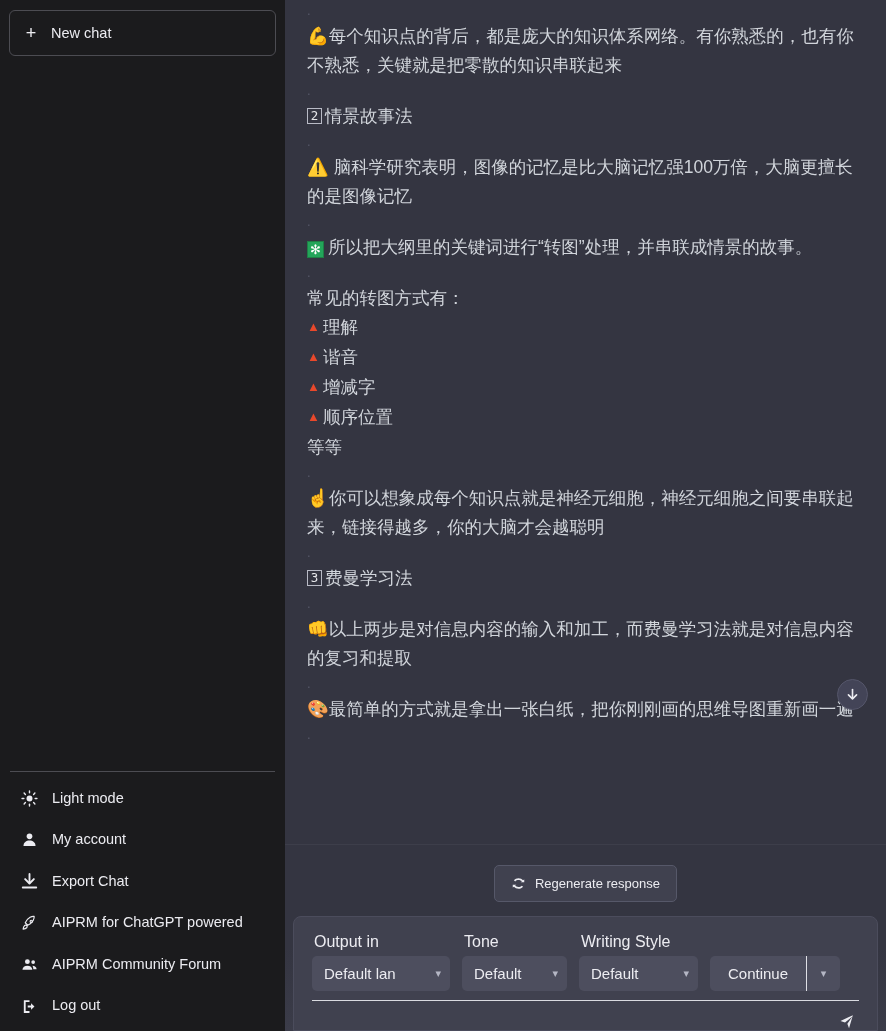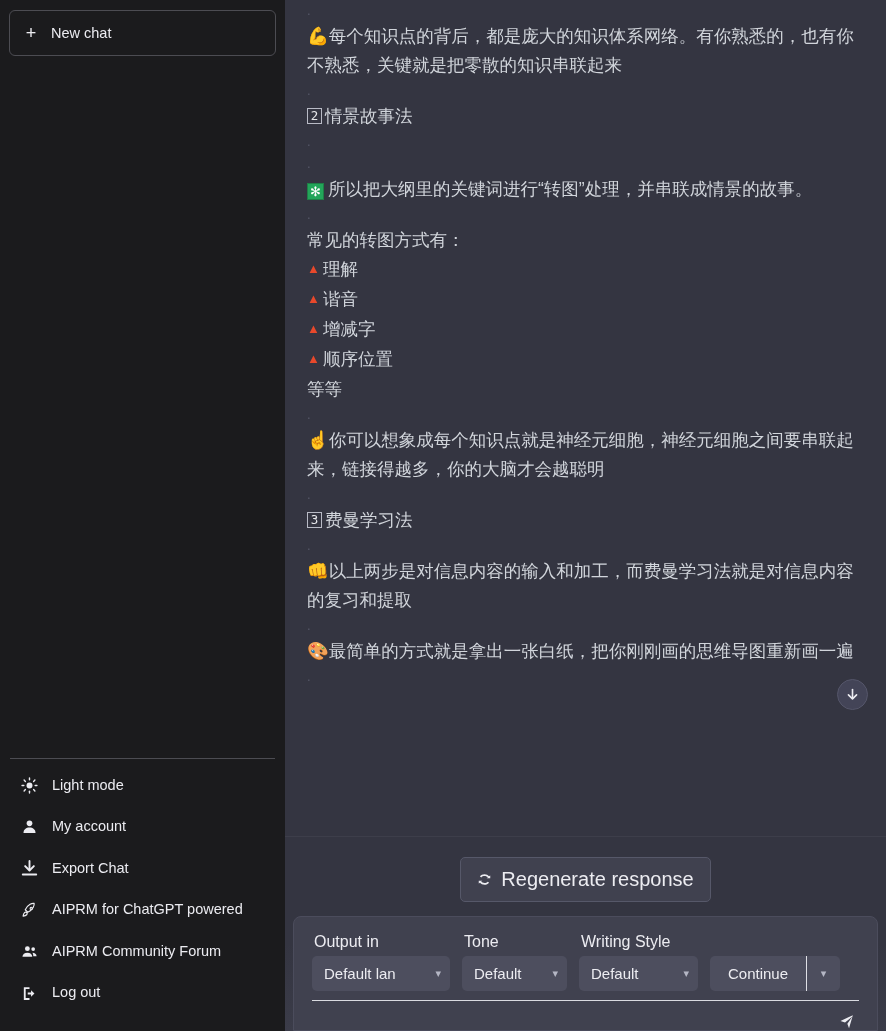--- a/index.html
+++ b/index.html
@@ -34,21 +34,21 @@
   }
   .plus-icon {
     font-size: 18px; line-height: 1; color: #ececf1;
     font-weight: 300; width: 14px; text-align: center;
   }
   .chat-list { flex: 1 1 auto; min-height: 0; }
   .sidebar-divider {
     height: 1px; background: #4c4c52;
     margin: 0 2px 6px 2px;
   }
-  .sidebar-bottom { padding-bottom: 17px; }
+  .sidebar-bottom { padding-bottom: 4px; }
   .side-item {
     display: flex; align-items: center; gap: 13px;
     padding: 11px 12px;
     border-radius: 6px;
     color: #ececf1;
     font-size: 14.5px;
     cursor: pointer;
     line-height: 1.35;
   }
   .side-ico {
@@ -135,21 +135,21 @@
   .regen-row {
     display: flex; justify-content: center;
     padding: 10px 0 14px 0;
   }
   .regen-btn {
     display: flex; align-items: center; gap: 9px;
     background: #40414f;
     border: 1px solid #565869;
     border-radius: 5px;
     color: #ececf1;
-    font-size: 20px;
+    font-size: 13px;
     padding: 10px 16px;
     cursor: pointer;
   }
   .regen-btn svg { width: 15px; height: 15px; }
 
   .composer {
     margin: 0 8px 0 8px;
     background: #40414f;
     border: 1px solid #4b4c5c;
     border-top-left-radius: 8px;
@@ -311,20 +311,21 @@
         <div class="dot-sep">.</div>
 
         <p class="line"><span class="emoji">💪</span><span>每个知识点的背后，都是庞大的知识体系网络。有你熟悉的，也有你不熟悉，关键就是把零散的知识串联起来</span></p>
 
         <div class="dot-sep">.</div>
 
         <p class="line"><span class="keycap">2</span><span>情景故事法</span></p>
 
         <div class="dot-sep">.</div>
 
+        <p class="line"><span class="emoji">⚠️</span> <span>脑科学研究表明，图像的记忆是比大脑记忆强100万倍，大脑更擅长的是图像记忆</span></p>
 
         <div class="dot-sep">.</div>
 
         <p class="line"><span class="badge-green">✻</span><span>所以把大纲里的关键词进行“转图”处理，并串联成情景的故事。</span></p>
 
         <div class="dot-sep">.</div>
 
         <p class="line">常见的转图方式有：</p>
 
         <p class="line"><span class="tri">▲</span><span>理解</span></p>

